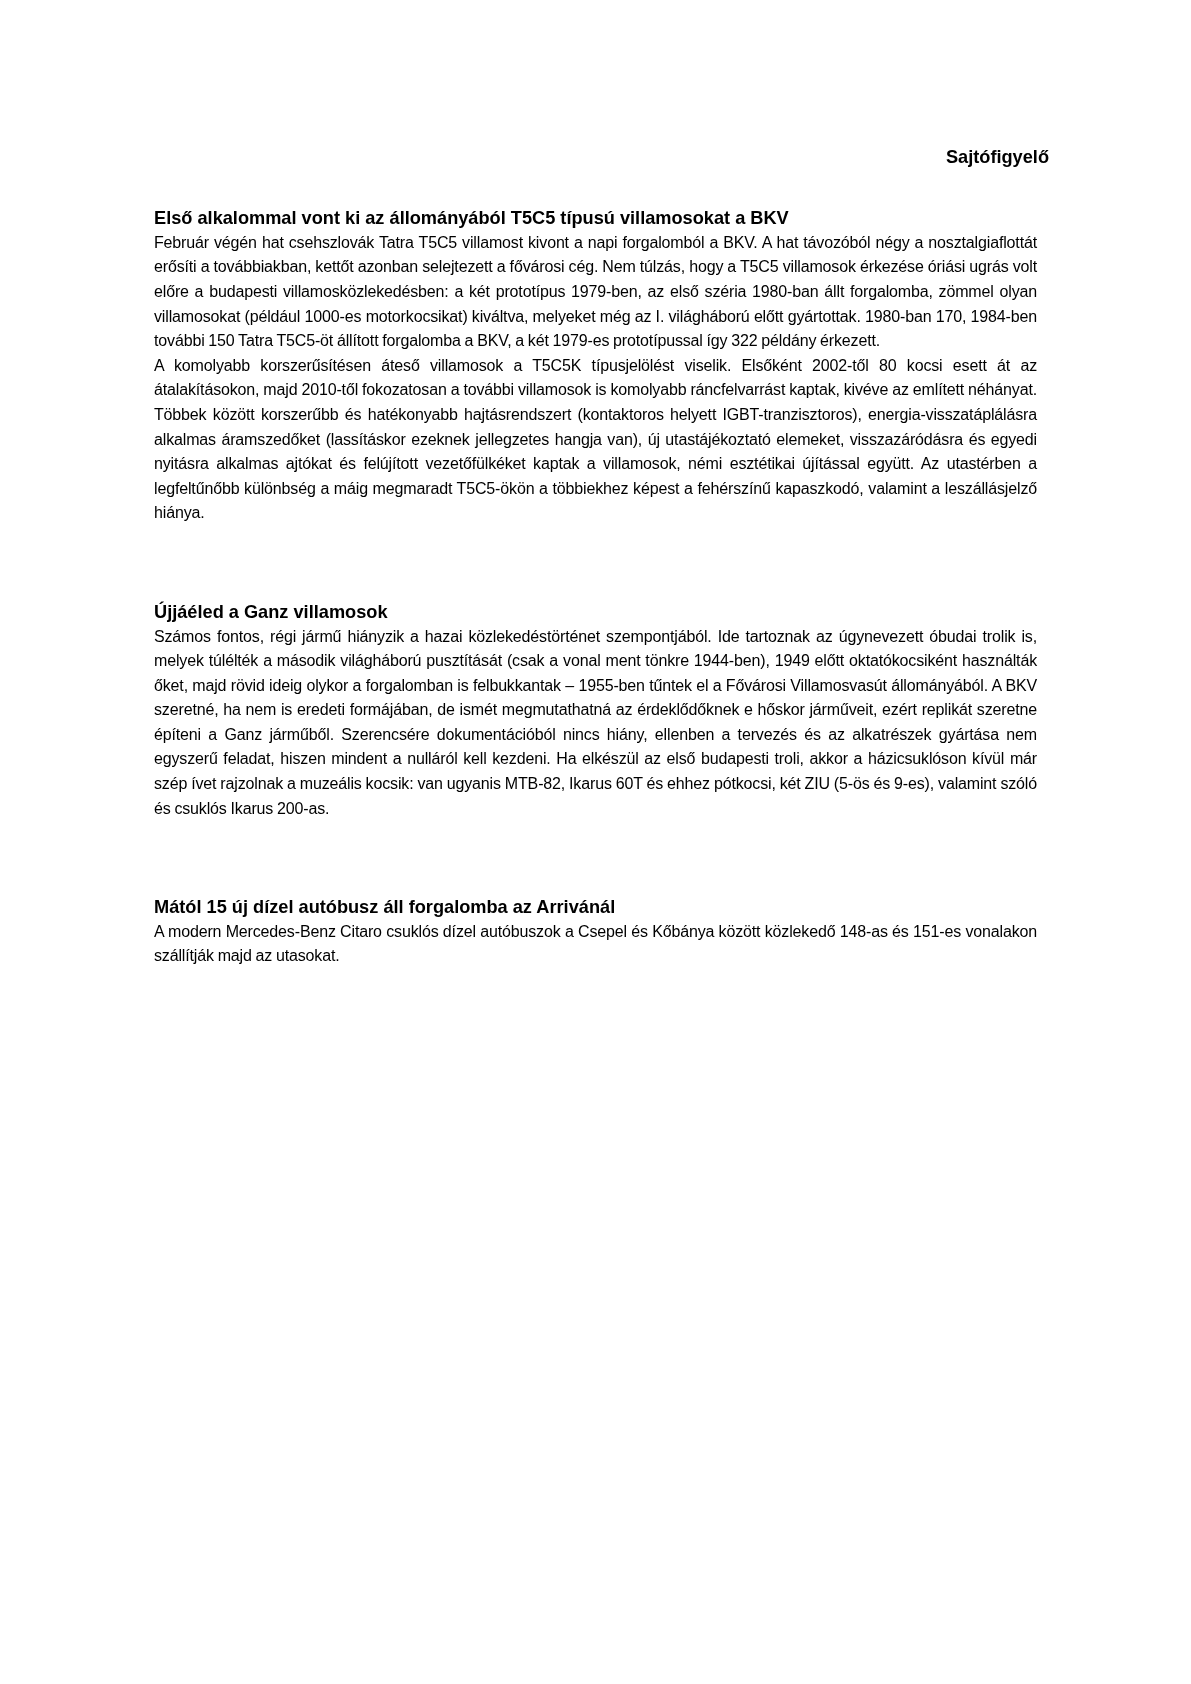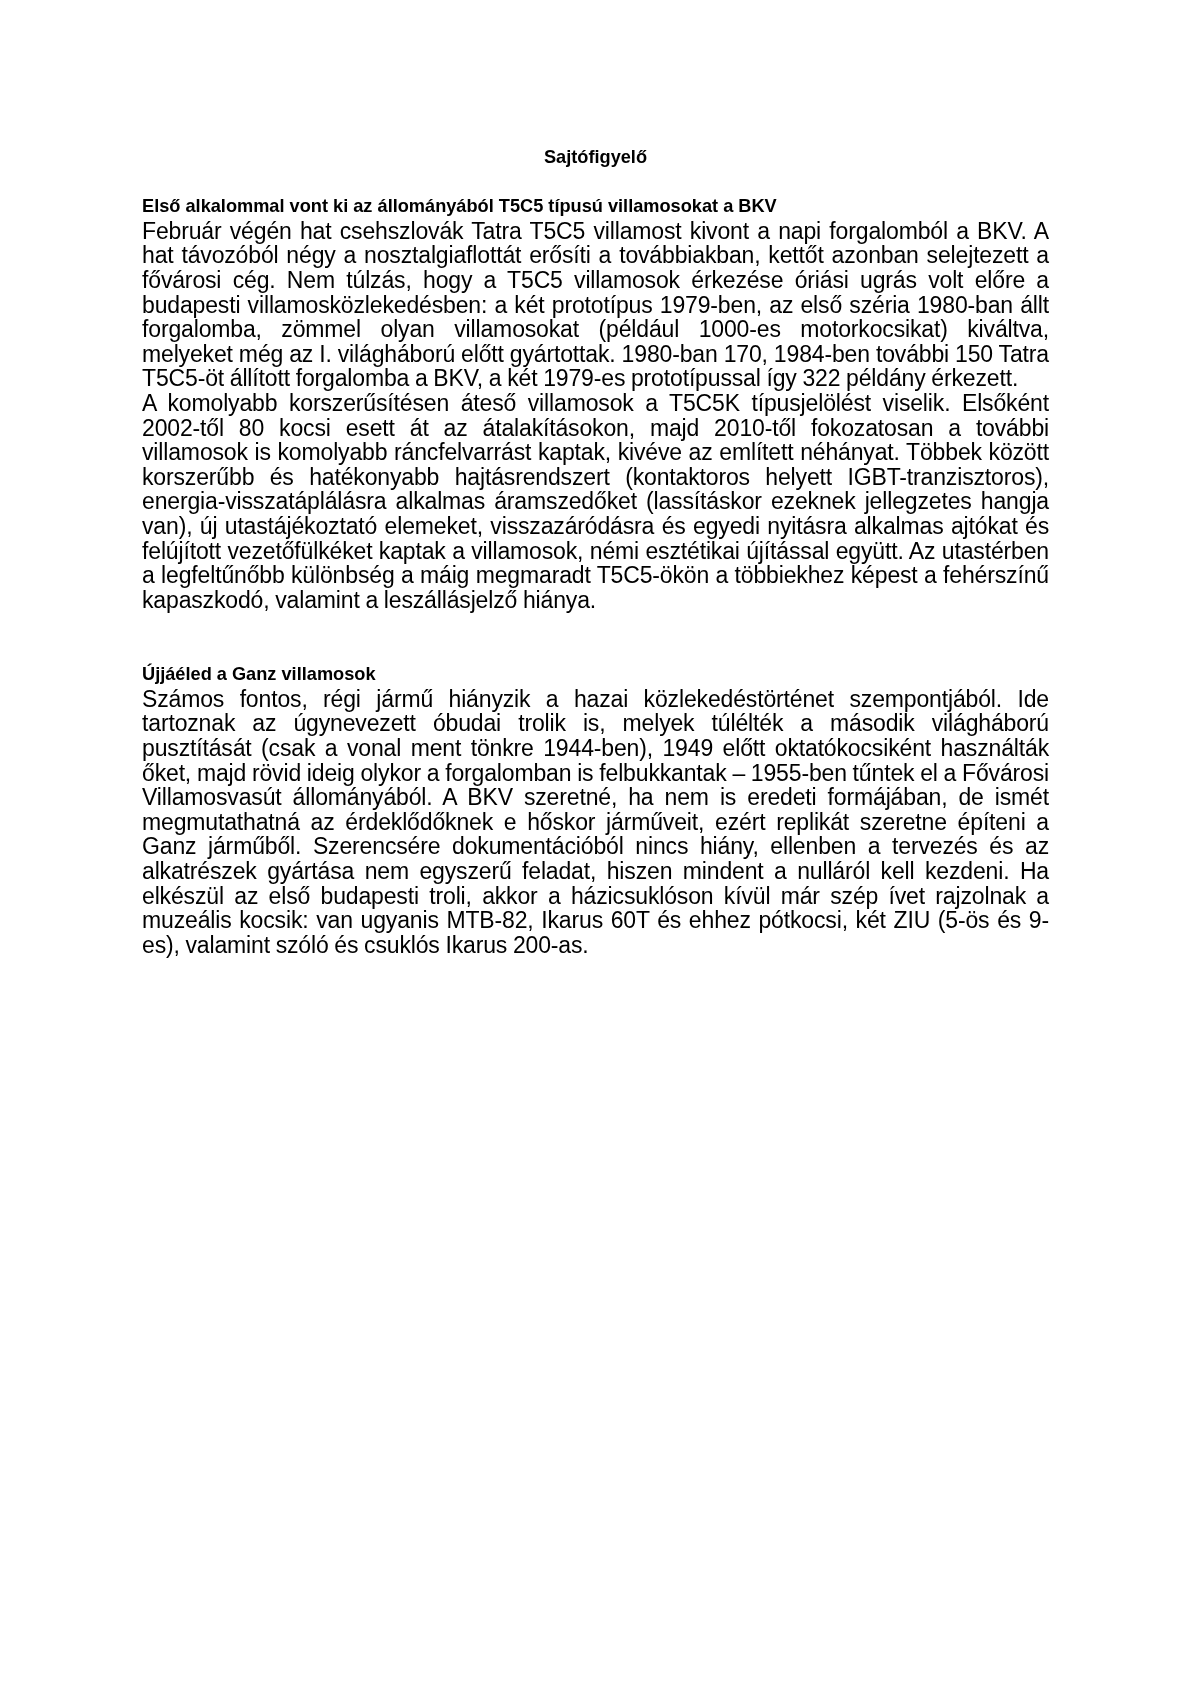--- a/index.html
+++ b/index.html
@@ -15,36 +15,36 @@
     color: #000000;
     font-family: "Liberation Sans", "DejaVu Sans", sans-serif;
   }
   .page {
     position: absolute;
     left: 142px;
     top: 145px;
     width: 907px;
   }
   .header {
-    text-align: center;
+    text-align: right;
     font-weight: bold;
     font-size: 18.2px;
     line-height: 24.6px;
   }
   .article {
-    margin: 0;
+    margin: 12px;
   }
   .article-title {
     font-weight: bold;
     font-size: 18.2px;
     line-height: 24.6px;
     margin: 0;
   }
   .para {
-    font-size: 23px;
+    font-size: 16px;
     line-height: 24.6px;
     text-align: justify;
     margin: 0;
     letter-spacing: -0.15px;
     word-spacing: -0.5px;
   }
   .gap-1 { height: 24.6px; }
   .gap-2b { height: 50px; }
 </style>
 </head>
@@ -66,14 +66,18 @@
 
   <div class="gap-2b"></div>
 
   <div class="article">
     <p class="article-title">Újjáéled a Ganz villamosok</p>
     <p class="para">Számos fontos, régi jármű hiányzik a hazai közlekedéstörténet szempontjából. Ide tartoznak az úgynevezett óbudai trolik is, melyek túlélték a második világháború pusztítását (csak a vonal ment tönkre 1944-ben), 1949 előtt oktatókocsiként használták őket, majd rövid ideig olykor a forgalomban is felbukkantak – 1955-ben tűntek el a Fővárosi Villamosvasút állományából. A BKV szeretné, ha nem is eredeti formájában, de ismét megmutathatná az érdeklődőknek e hőskor járműveit, ezért replikát szeretne építeni a Ganz járműből. Szerencsére dokumentációból nincs hiány, ellenben a tervezés és az alkatrészek gyártása nem egyszerű feladat, hiszen mindent a nulláról kell kezdeni. Ha elkészül az első budapesti troli, akkor a házicsuklóson kívül már szép ívet rajzolnak a muzeális kocsik: van ugyanis MTB-82, Ikarus 60T és ehhez pótkocsi, két ZIU (5-ös és 9-es), valamint szóló és csuklós Ikarus 200-as.</p>
   </div>
 
   <div class="gap-2b"></div>
 
+  <div class="article">
+    <p class="article-title">Mától 15 új dízel autóbusz áll forgalomba az Arrivánál</p>
+    <p class="para">A modern Mercedes-Benz Citaro csuklós dízel autóbuszok a Csepel és Kőbánya között közlekedő 148-as és 151-es vonalakon szállítják majd az utasokat.</p>
+  </div>
 
 </div>
 
 </body></html>

